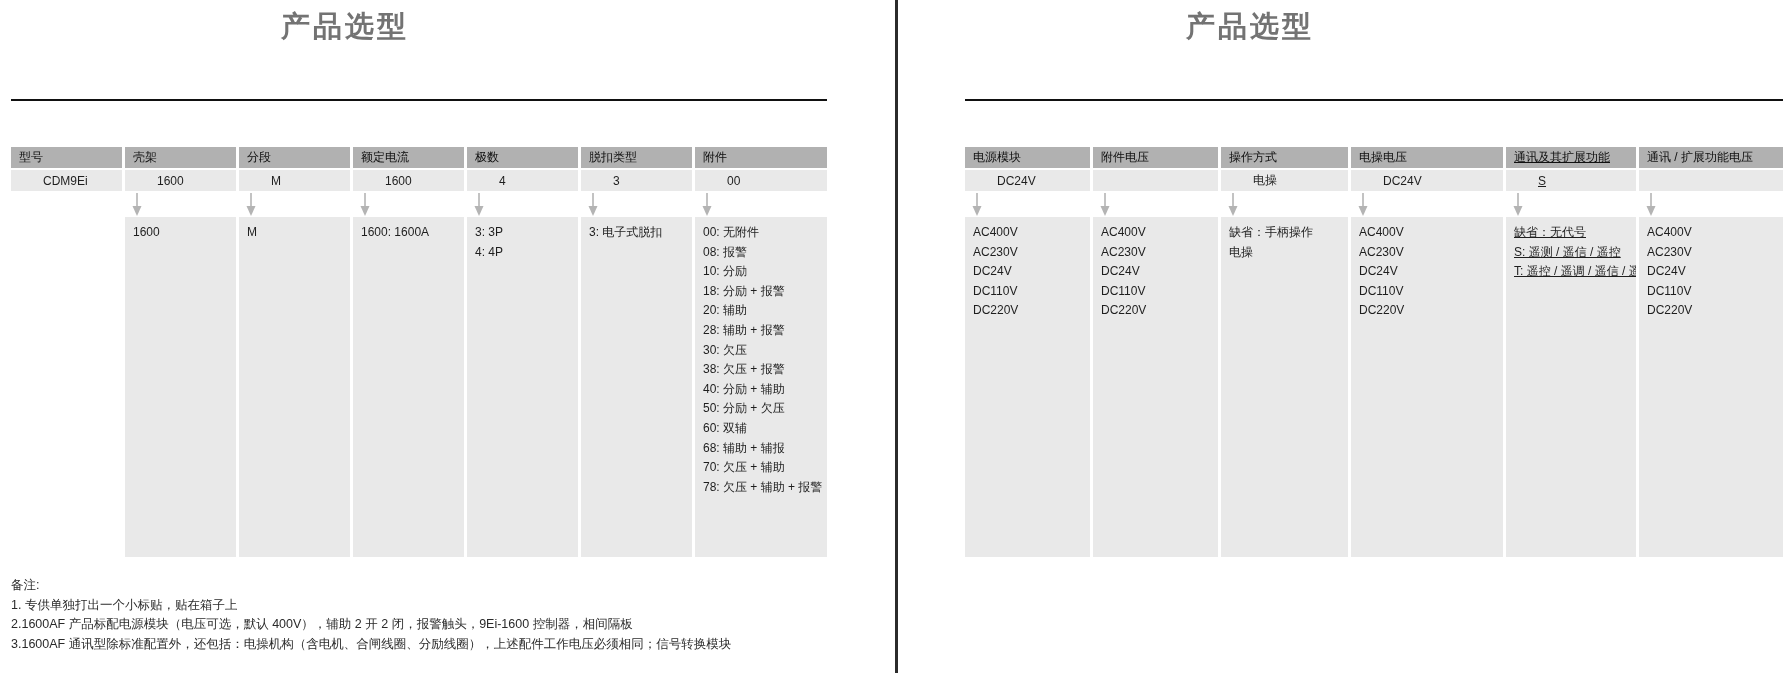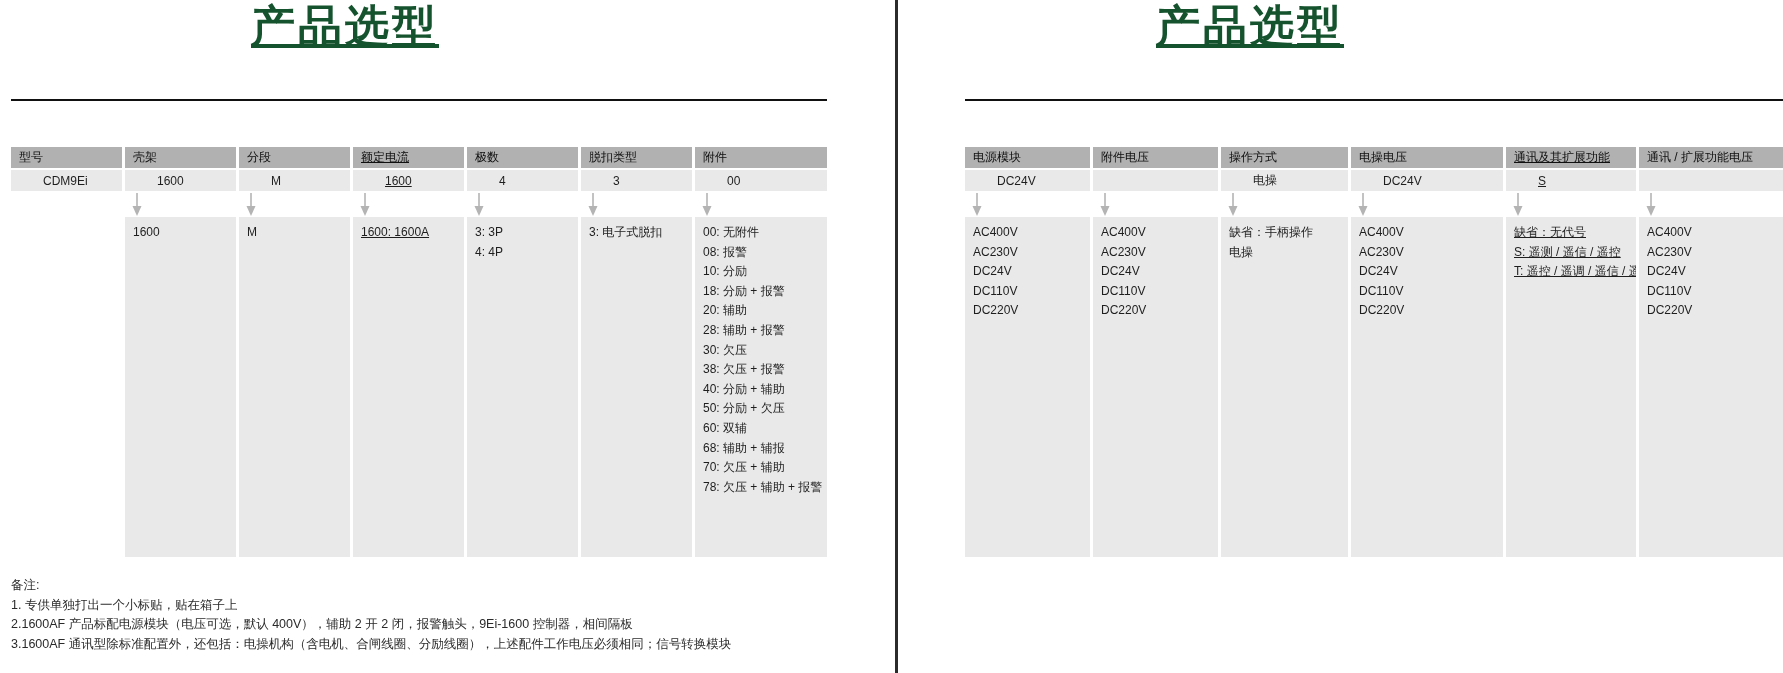--- a/index.html
+++ b/index.html
@@ -2,22 +2,22 @@
 <html><head>
 <meta charset="utf-8">
 <style>
   html,body{margin:0;padding:0;background:#ffffff;}
   .page{
     position:relative;width:1783px;height:673px;background:#ffffff;overflow:hidden;
     font-family:"Liberation Sans","DejaVu Sans",sans-serif;color:#1e1e1e;
   }
   .title{
     position:absolute;top:4px;height:44px;margin:0;
-    font-size:44px;font-weight:bold;letter-spacing:3px;color:#14532d;
-    text-align:center;line-height:44px;text-decoration:underline;
+    font-size:29px;font-weight:bold;letter-spacing:3px;color:#737373;
+    text-align:center;line-height:44px;
   }
   .t-left{left:105px;width:480px;}
   .t-right{left:1010px;width:480px;}
   .rule{position:absolute;top:99px;height:2px;background:#111;}
   .rule-left{left:11px;width:816px;}
   .rule-right{left:965px;width:818px;}
   .vdivider{position:absolute;left:895px;top:0;width:3px;height:673px;background:#2b2b2b;}
 
   .cell{
     position:absolute;background:#e9e9e9;font-size:12px;color:#1e1e1e;
@@ -27,21 +27,21 @@
   .hcell{background:#b1b1b1;color:#101010;}
   .y-h{top:147px;height:21px;}
   .y-r1{top:170px;height:21px;padding-left:32px;}
   .y-o{top:217px;height:340px;display:block;padding-top:6px;}
   .opt{line-height:19.6px;white-space:nowrap;}
 
   
   .lc0{left:11px;width:111px;}
   .lc1{left:125px;width:111px;}
   .lc2{left:239px;width:111px;}
-  .lc3{left:353px;width:111px;text-decoration:underline;}
+  .lc3{left:353px;width:111px;}
   .lc4{left:467px;width:111px;}
   .lc5{left:581px;width:111px;}
   .lc6{left:695px;width:132px;}
   
   .rc0{left:965px;width:125px;}
   .rc1{left:1093px;width:125px;}
   .rc2{left:1221px;width:127px;}
   .rc3{left:1351px;width:152px;}
   .rc4{left:1506px;width:130px;text-decoration:underline;}
   .rc5{left:1639px;width:144px;}

